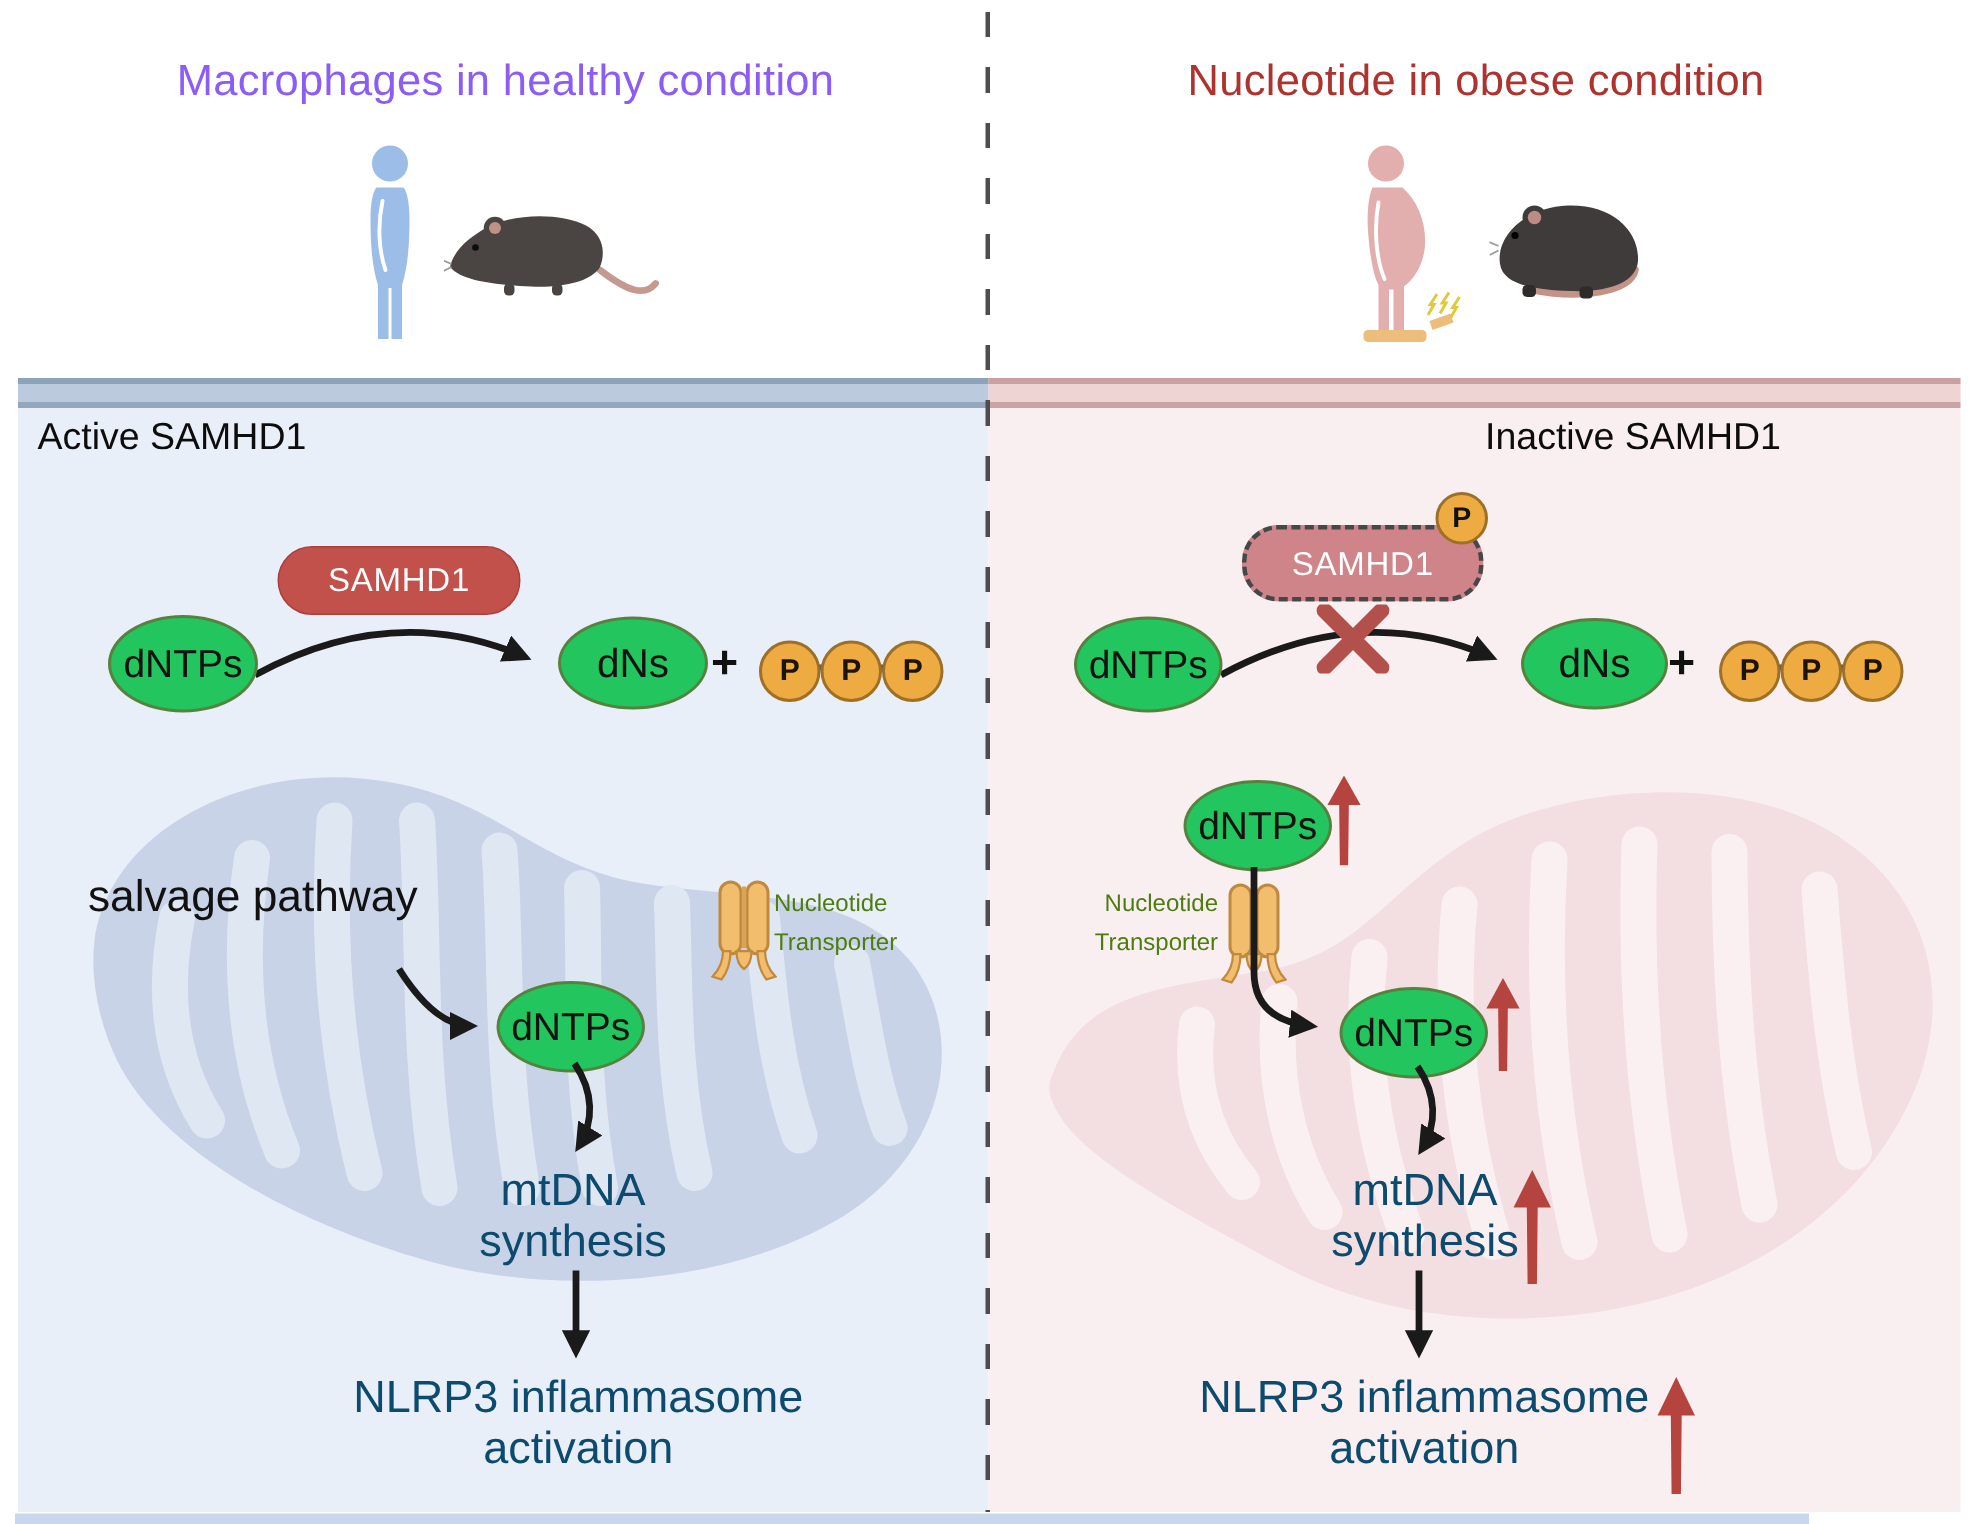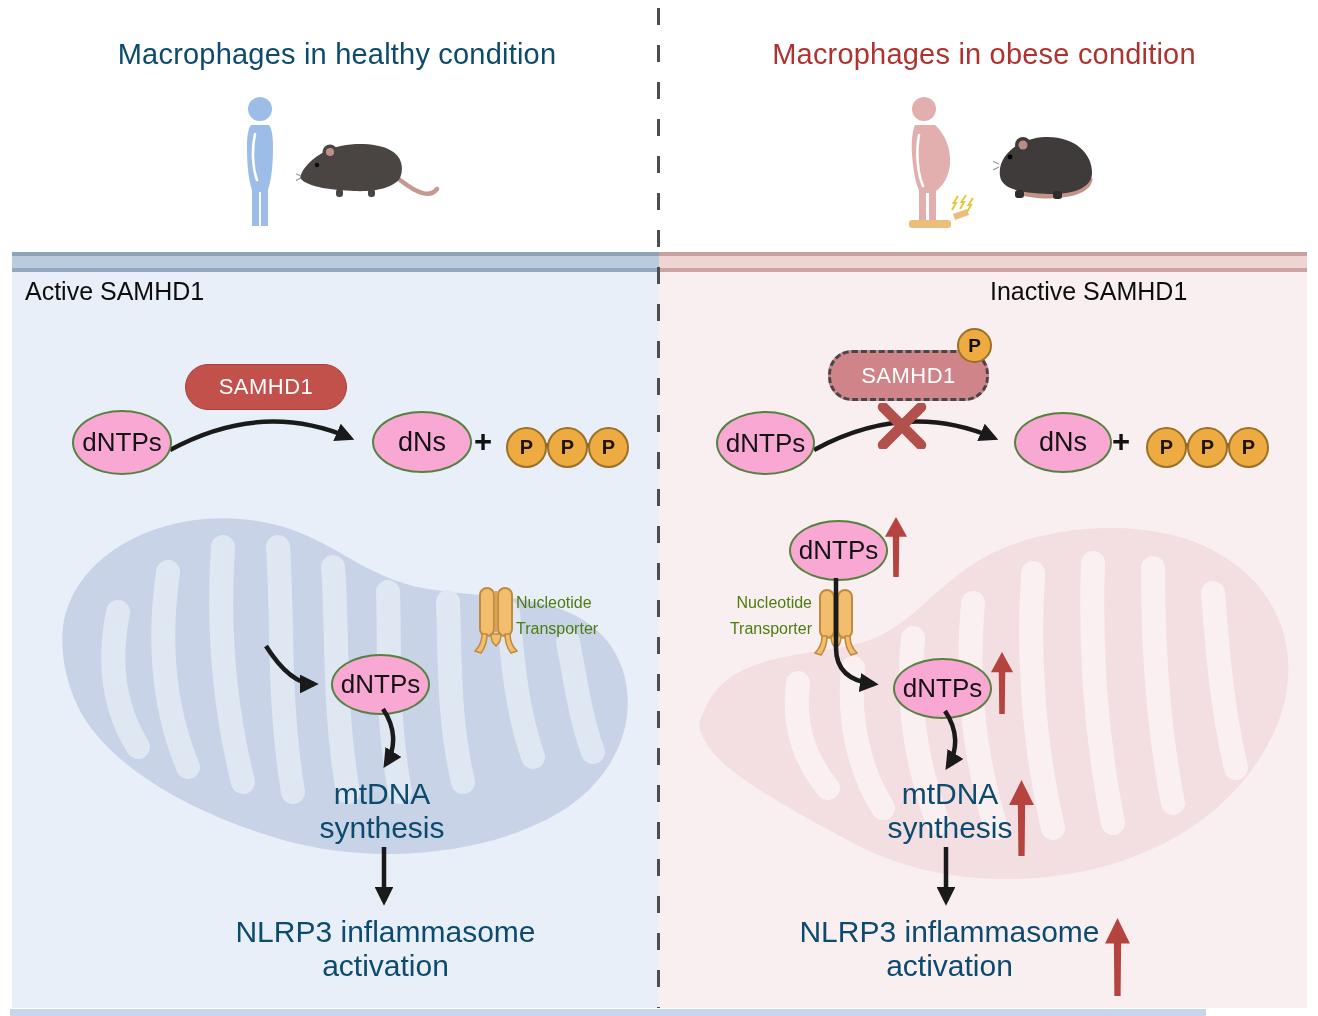--- a/index.html
+++ b/index.html
@@ -15,21 +15,21 @@
   .membrane.h{left:12px;width:647px;
     background:linear-gradient(to bottom,#8da3b9 0 4px,#bccade 4px 16px,#93a8bd 16px 20px);}
   .membrane.o{left:659px;width:648px;
     background:linear-gradient(to bottom,#c9a1a1 0 4px,#efd4d4 4px 16px,#caa4a4 16px 20px);}
   .heading{font-size:25px;color:#0d0d0d;}
   .divider{position:absolute;left:657px;top:8px;width:3px;height:1000px;
     background:repeating-linear-gradient(to bottom,#4d4d4d 0 17px,transparent 17px 37px);z-index:6;}
   .pill{border-radius:24px;color:#fff;font-size:22px;letter-spacing:.5px;}
   .pill.active{background:#c2504b;border:1px solid #aa403c;}
   .pill.inactive{background:#cf8489;border:3.5px dashed #474747;}
-  .ellipse{background:#f9a8d4;border:2.5px solid #56823f;border-radius:50%;
+  .ellipse{background:#22c55e;border:2.5px solid #56823f;border-radius:50%;
     font-size:26px;color:#131313;z-index:4;}
   .pcirc{width:37px;height:37px;background:#eeab41;border:2.5px solid #9c7026;
     border-radius:50%;font-weight:bold;font-size:20px;color:#1c1302;z-index:4;}
   .pconn{width:10px;height:4px;background:#555;z-index:3;}
   .plus{font-size:31px;font-weight:bold;color:#111;}
   .biglabel{font-size:30px;line-height:33.5px;text-align:center;color:#0c4a6e;z-index:4;}
   .smlabel{font-size:16px;line-height:25.5px;color:#4d7c0f;z-index:4;}
   .pbadge{width:31px;height:31px;background:#eeab41;border:2.5px solid #9c7026;
     border-radius:50%;font-weight:bold;font-size:19px;z-index:5;}
   .bottombar{position:absolute;left:10px;top:1009px;width:1196px;height:7px;background:#c8d7ed;}
@@ -40,22 +40,22 @@
 <body>
 
 <svg width="0" height="0" class="abs">
   <defs>
     <marker id="ah" viewBox="0 0 10 10" refX="7.5" refY="5" markerWidth="4.2" markerHeight="4.2" orient="auto">
       <path d="M0,0 L10,5 L0,10 Z" fill="#1a1a1a"></path>
     </marker>
   </defs>
 </svg>
 
-<div class="abs title" style="left:102px;top:38px;width:470px;color:#0c4a6e;">Macrophages in healthy condition</div>
-<div class="abs title" style="left:749px;top:38px;width:470px;color:#ae332f;">Macrophages in obese condition</div>
+<div class="abs title" style="left:102px;top:38px;width:470px;color:#8b5cf6;">Macrophages in healthy condition</div>
+<div class="abs title" style="left:749px;top:38px;width:470px;color:#ae332f;">Nucleotide in obese condition</div>
 
 <svg class="abs" style="left:236px;top:96px;" width="48" height="136" viewBox="0 0 48 136">
   <circle cx="24" cy="13" r="12" fill="#9bbde7"></circle>
   <path d="M15,29 C13,31 11,38 11,50 C11,66 12,82 16,94 L16,130 L23,130 L23,96 L25,96 L25,130 L32,130 L32,94
            C36,82 37,66 37,50 C37,38 35,31 33,29 Z" fill="#9bbde7"></path>
   <path d="M19,38 C16,52 16,70 21,84" fill="none" stroke="#fff" stroke-width="2.6" stroke-linecap="round"></path>
 </svg>
 
 <svg class="abs" style="left:296px;top:136px;" width="146" height="66" viewBox="0 0 146 66">
   <path d="M104,44 C122,58 134,62 141,53" fill="none" stroke="#c49a90" stroke-width="4.5" stroke-linecap="round"></path>
@@ -130,20 +130,21 @@
 <div class="abs plus" style="left:474px;top:424px;">+</div>
 <div class="abs">
   <div class="abs pconn" style="left:541px;top:443px;"></div>
   <div class="abs pconn" style="left:582px;top:443px;"></div>
   <div class="abs ctr pcirc" style="left:506px;top:427px;">P</div>
   <div class="abs ctr pcirc" style="left:547px;top:427px;">P</div>
   <div class="abs ctr pcirc" style="left:588px;top:427px;">P</div>
 </div>
 
 <div class="abs z4" style="left:26px;top:581px;width:285px;font-size:29.5px;line-height:34px;text-align:center;">
+  <div>salvage pathway</div>
 </div>
 <svg class="abs z4" style="left:258px;top:638px;" width="78" height="56" viewBox="0 0 78 56">
   <path d="M8,8 Q32,46 56,46" fill="none" stroke="#1a1a1a" stroke-width="4.5" marker-end="url(#ah)"></path>
 </svg>
 <div class="abs ctr ellipse" style="left:331px;top:654px;width:95px;height:57px;">dNTPs</div>
 
 <svg class="abs z4" style="left:474px;top:586px;" width="44" height="68" viewBox="0 0 44 68">
   <rect x="6" y="2" width="14" height="48" rx="7" fill="#f3bd6e" stroke="#c08a3e" stroke-width="2"></rect>
   <rect x="24" y="2" width="14" height="48" rx="7" fill="#f3bd6e" stroke="#c08a3e" stroke-width="2"></rect>
   <path d="M8,48 C8,56 5,61 1,65 L7,67 C11,62 13,55 13,48 Z" fill="#f3bd6e" stroke="#c08a3e" stroke-width="1.5"></path>

